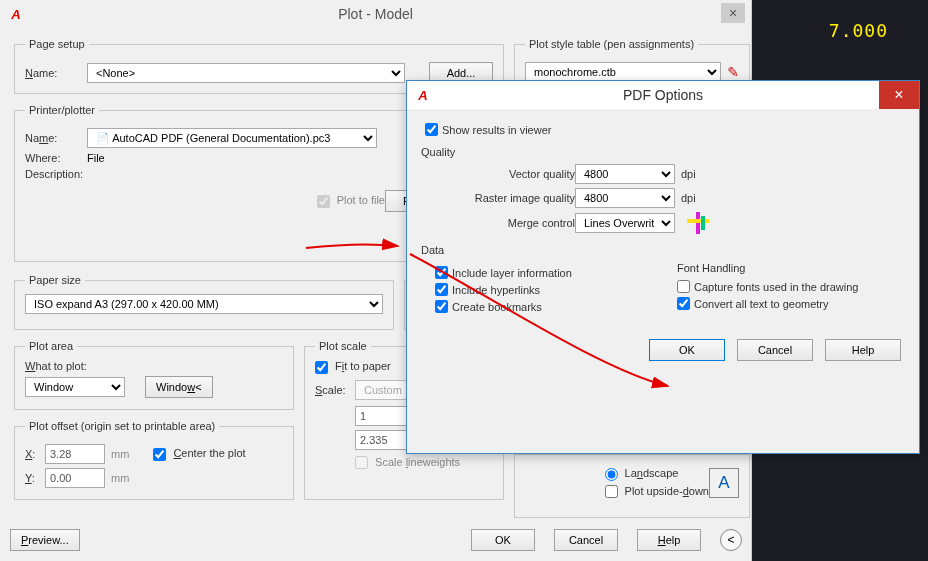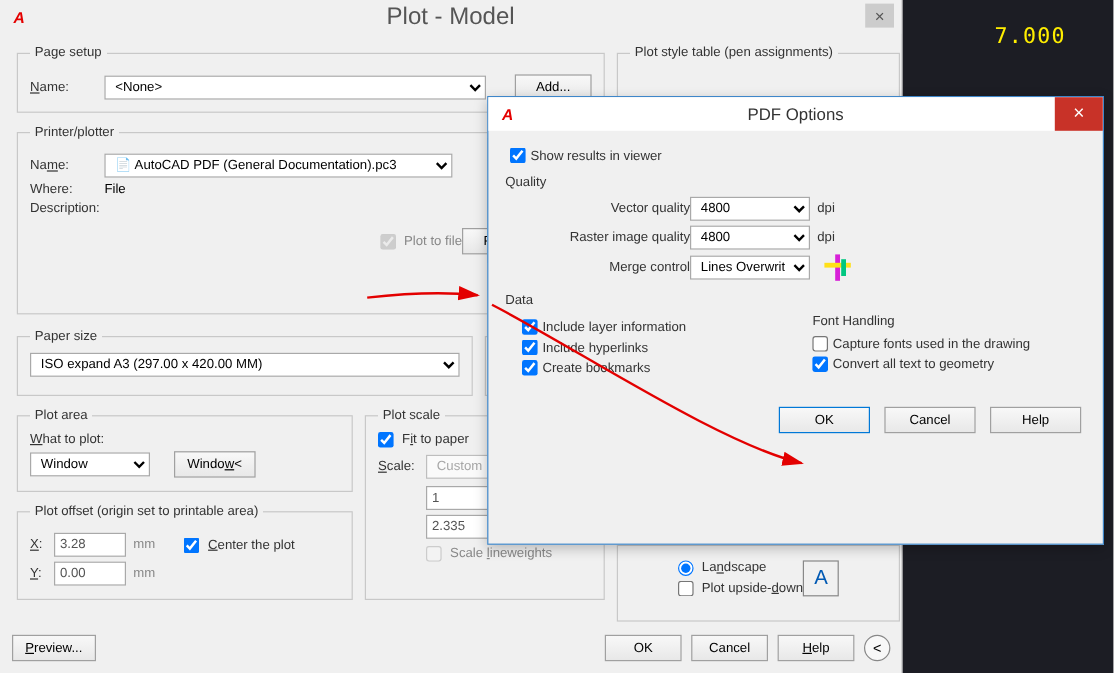--- a/index.html
+++ b/index.html
@@ -43,21 +43,21 @@
     align-items: center;
     background: #f0f0f0;
     padding-left: 8px;
     position: relative;
   }
   .title-text {
     position: absolute;
     left: 50%;
     transform: translateX(-50%);
     color: #555;
-    font-size: 20px;
+    font-size: 14px;
   }
   .title-close {
     position: absolute;
     right: 6px; top: 3px;
     width: 24px; height: 20px;
     background: #ccc;
     color: #555;
     display: flex; align-items: center; justify-content: center;
     font-size: 14px;
   }
@@ -122,21 +122,21 @@
   .fs-plotarea  { top: 336px; left: 6px; width: 280px; height: 70px; }
   .fs-plotscale { top: 336px; left: 296px; width: 200px; height: 160px; }
   .fs-plotoffset{ top: 416px; left: 6px; width: 280px; height: 80px; }
   .fs-orientation{ top: 450px; left: 506px; width:236px; height:64px;}
 
   .bottom-bar {
     position: absolute;
     bottom: 10px; left: 0; width: 752px;
     display:flex; align-items:center;
     padding: 0 10px;
-    gap: 8px;
+    gap: 19px;
   }
 
   
   .pdf-dialog {
     position: absolute;
     top: 80px; left: 406px;
     width: 514px; height: 374px;
     background: #f0f0f0;
     border: 1px solid #3e86c9;
     box-shadow: 0 3px 10px rgba(0,0,0,0.25);
@@ -234,20 +234,26 @@
       <span class="lbl"><span class="underline">N</span>ame:</span>
       <select style="flex:1">
         <option>&lt;None&gt;</option>
       </select>
       <button class="btn" style="margin-left:24px">Add...</button>
     </div>
   </fieldset>
 
   <fieldset class="fs-plotstyle">
     <legend>Plot style table (pen assignments)</legend>
+    <div class="field-row">
+      <select style="flex:1">
+        <option>monochrome.ctb</option>
+      </select>
+      <span style="margin-left:6px;color:#c00;font-size:14px">✎</span>
+    </div>
   </fieldset>
 
   <fieldset class="fs-printer">
     <legend>Printer/plotter</legend>
     <div class="field-row">
       <span class="lbl">Na<span class="underline">m</span>e:</span>
       <select style="width:290px">
         <option>📄 <span>AutoCAD PDF (General Documentation).pc3</span></option>
       </select>
     </div>
@@ -331,21 +337,21 @@
       </label>
     </div>
     <div class="field-row">
       <span class="lbl" style="width:20px"><span class="underline">Y</span>:</span>
       <input type="text" class="mini-input readonly" disabled="" value="0.00" style="">
       <span class="unit disabled">mm</span>
     </div>
   </fieldset>
 
   <fieldset class="fs-orientation">
-    <div class="field-row" style="justify-content:center">
+    <div class="field-row" style="justify-content:flex-end">
       <div>
         <label>
           <input type="radio" class="chk" checked="" style="">
           <span>La<span class="underline">n</span>dscape</span>
         </label><br>
         <label style="margin-top:4px;display:inline-block">
           <input type="checkbox" class="chk" style="">
           <span>Plot upside-<span class="underline">d</span>own</span>
         </label>
       </div>

